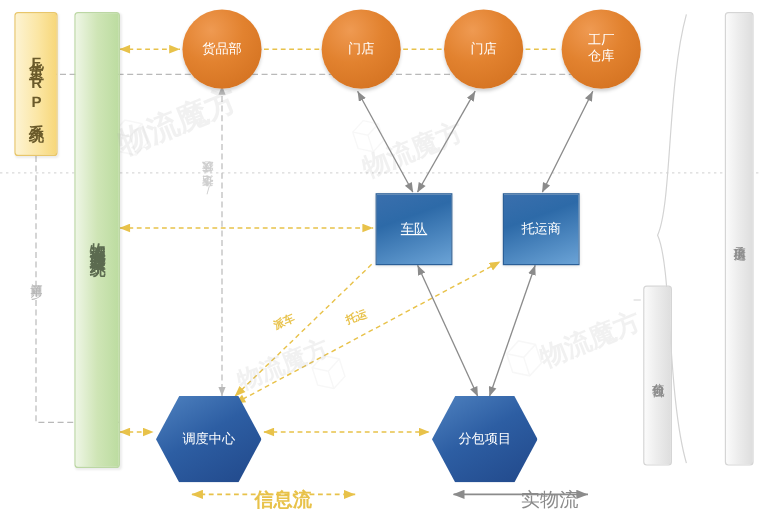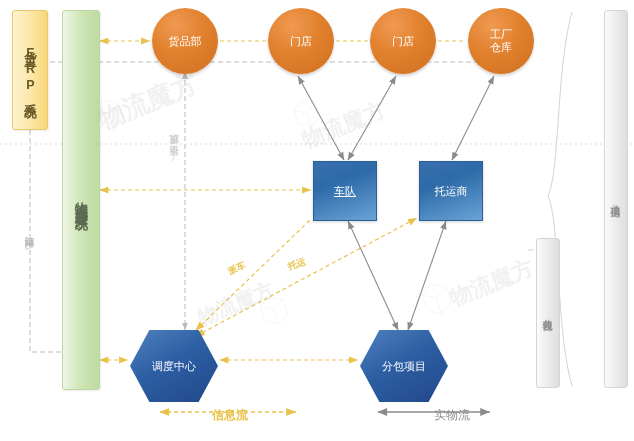--- a/index.html
+++ b/index.html
@@ -85,21 +85,21 @@
   .lbl{position:absolute;white-space:nowrap;}
   #lbl-order{left:22px;top:228px;font-size:10px;color:#b6b6b6;
              writing-mode:vertical-rl;text-orientation:upright;letter-spacing:1px;}
   #lbl-command{left:168px;top:152px;font-size:9.5px;color:#cfcfcf;
                writing-mode:vertical-rl;text-orientation:upright;letter-spacing:0px;
                transform:rotate(180deg);}
   #lbl-dispatchcar{left:228px;top:262px;font-size:9px;color:#e8c24a;
                transform:rotate(-24deg);font-weight:bold;}
   #lbl-consign{left:288px;top:258px;font-size:9px;color:#e8c24a;
                transform:rotate(-19deg);font-weight:bold;}
-  .leg-text{position:absolute;font-size:12px;white-space:nowrap;}
+  .leg-text{position:absolute;font-size:16px;white-space:nowrap;}
   #leg-info-text{left:212px;top:407px;color:#e8c24a;font-weight:bold;}
   #leg-phys-text{left:434px;top:407px;color:#8b8b8b;}
 
   
   .wm{position:absolute;color:rgba(170,170,170,.16);font-weight:bold;
       pointer-events:none;user-select:none;}
   #wm1{left:96px;top:84px;font-size:26px;transform:rotate(-22deg);}
   #wm2{left:300px;top:110px;font-size:22px;transform:rotate(-22deg);}
   #wm3{left:196px;top:290px;font-size:20px;transform:rotate(-22deg);}
   #wm4{left:448px;top:268px;font-size:22px;transform:rotate(-22deg);}

